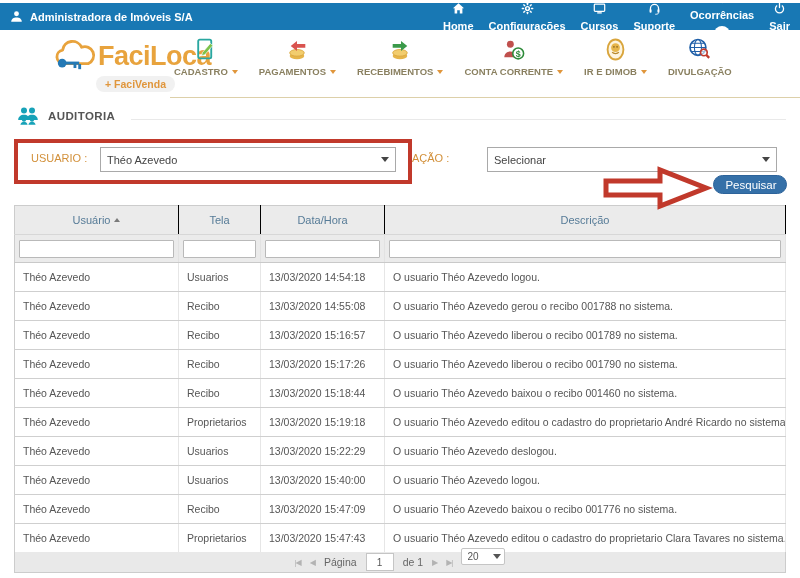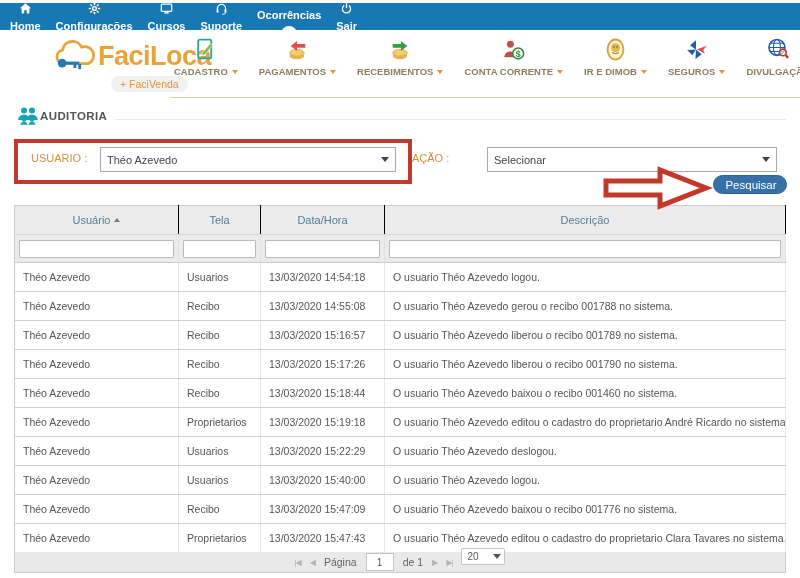--- a/index.html
+++ b/index.html
@@ -16,32 +16,32 @@
   .tb-icon svg{width:13px;height:13px;fill:#fff;display:block;}
   .badge{background:#fff;color:#1878b4;border-radius:50%;min-width:16px;height:16px;font-size:10px;
          display:flex;align-items:center;justify-content:center;font-weight:bold;}
 
   
   .header{position:absolute;top:30px;left:0;right:0;height:68px;background:#fff;}
   .header-line{position:absolute;bottom:0;left:170px;right:0;border-bottom:1px solid #ddd0a9;}
   .logo{position:absolute;left:50px;top:8px;display:flex;align-items:flex-start;}
   .logo svg{width:48px;height:36px;display:block;}
   .logo-text{font-size:27px;font-weight:bold;color:#e8a33d;letter-spacing:-0.5px;line-height:36px;}
-  .logo-sub{position:absolute;left:111px;top:46px;background:#f1f1f1;border-radius:10px;
-            padding:2px 9px;font-size:10.5px;font-weight:normal;color:#e0963c;}
+  .logo-sub{position:absolute;left:96px;top:46px;background:#f1f1f1;border-radius:10px;
+            padding:2px 9px;font-size:10.5px;font-weight:bold;color:#e0963c;}
   .nav{position:absolute;left:174px;top:7px;display:flex;gap:21px;align-items:flex-start;}
   .nav-item{display:flex;flex-direction:column;align-items:center;gap:4px;
             font-size:9.5px;color:#8a8060;font-weight:bold;cursor:pointer;text-align:center;white-space:nowrap;}
   .nav-item svg{width:25px;height:25px;display:block;}
   .nav-lbl{display:flex;align-items:center;}
   .caret{display:inline-block;margin-left:4px;border-left:3.5px solid transparent;
          border-right:3.5px solid transparent;border-top:4.5px solid #e0963c;}
 
   
-  .section{position:absolute;top:106px;left:16px;right:14px;display:flex;align-items:center;
+  .section{position:absolute;top:106px;left:16px;right:14px;display:flex;align-items:center;gap:8px;
            font-size:11.5px;font-weight:bold;color:#555;letter-spacing:.4px;}
   .section .sec-icon svg{width:24px;height:19px;fill:#17a2b8;display:block;}
   .section::after{content:"";flex:1;border-bottom:1px solid #e9e9e9;margin-left:8px;transform:translateY(4px);}
 
   
   .filters{position:absolute;top:138px;left:0;right:0;height:66px;}
   .lbl{position:absolute;font-size:11px;font-weight:normal;color:#d2903a;}
   .lbl-user{left:31px;top:14px;}
   .lbl-action{left:412px;top:14px;}
   .sel-wrap{position:absolute;height:25px;}
@@ -84,20 +84,29 @@
         background:#fff;appearance:none;-webkit-appearance:none;padding:0 14px 0 5px;border-radius:2px;
         font-family:"Liberation Sans","DejaVu Sans",sans-serif;}
   .pg-sel-wrap .sel-arrow{top:6px;right:4px;border-top-color:#555;}
 </style>
 </head>
 <body>
 
 <div class="page">
 
   <div class="topbar">
+    <div class="tb-left">
+      <span class="tb-icon" id="company-icon">
+          <svg viewBox="0 0 16 16">
+            <circle cx="8" cy="4.6" r="3"></circle>
+            <path d="M1.5 14.5c0-3.6 2.9-5.4 6.5-5.4s6.5 1.8 6.5 5.4z"></path>
+          </svg>
+        </span>
+      <span>Administradora de Imóveis S/A</span>
+    </div>
     <div class="tb-menu" id="tb-menu">
         <div class="tb-item">
           <span class="tb-icon">
             <svg viewBox="0 0 16 16">
               <path d="M8 1.5 14.8 7.6 12.8 7.6 12.8 14 9.6 14 9.6 10 6.4 10 6.4 14 3.2 14 3.2 7.6 1.2 7.6z"></path>
             </svg>
           </span>
           <span>Home</span>
         </div>
         <div class="tb-item">
@@ -232,34 +241,20 @@
             <svg viewBox="0 0 24 24">
               <ellipse cx="12" cy="12" rx="7.6" ry="9.6" fill="#fdf4de" stroke="#d9a53c" stroke-width="1.8"></ellipse>
               <circle cx="12" cy="10.2" r="4.2" fill="#e6b54a"></circle>
               <circle cx="10.5" cy="9.5" r=".8" fill="#8a6620"></circle>
               <circle cx="13.5" cy="9.5" r=".8" fill="#8a6620"></circle>
               <path d="M8.8 14.6c1.2 1.8 5.2 1.8 6.4 0" stroke="#b98a2e" fill="none" stroke-width="1.2"></path>
             </svg>
           </span>
           <span class="nav-lbl">
             <span>IR E DIMOB</span>
-            <span class="caret"></span>
-          </span>
-        </div>
-        <div class="nav-item">
-          <span>
-            <svg viewBox="0 0 24 24">
-              <path d="M11.5 12 11.5 3 5.8 8z" fill="#1f5fa8"></path>
-              <path d="M11.5 12 3 12.5 8 17.5z" fill="#1f5fa8"></path>
-              <path d="M11.5 12 11 21 17 16.5z" fill="#1f5fa8"></path>
-              <path d="M22 8.5 12.5 11.8l7.5 4.2 -1.5-3.5z" fill="#d9534f"></path>
-            </svg>
-          </span>
-          <span class="nav-lbl">
-            <span>SEGUROS</span>
             <span class="caret"></span>
           </span>
         </div>
         <div class="nav-item">
           <span>
             <svg viewBox="0 0 24 24">
               <circle cx="10.5" cy="10" r="7.6" fill="none" stroke="#1f5fa8" stroke-width="1.6"></circle>
               <ellipse cx="10.5" cy="10" rx="3.4" ry="7.6" fill="none" stroke="#1f5fa8" stroke-width="1"></ellipse>
               <path d="M3 10h15M4.3 6h12.4M4.3 14h12.4" stroke="#1f5fa8" stroke-width="1" fill="none"></path>
               <circle cx="16.2" cy="14.8" r="3.2" fill="#ffffff" fill-opacity=".6" stroke="#c0392b" stroke-width="1.6"></circle>

